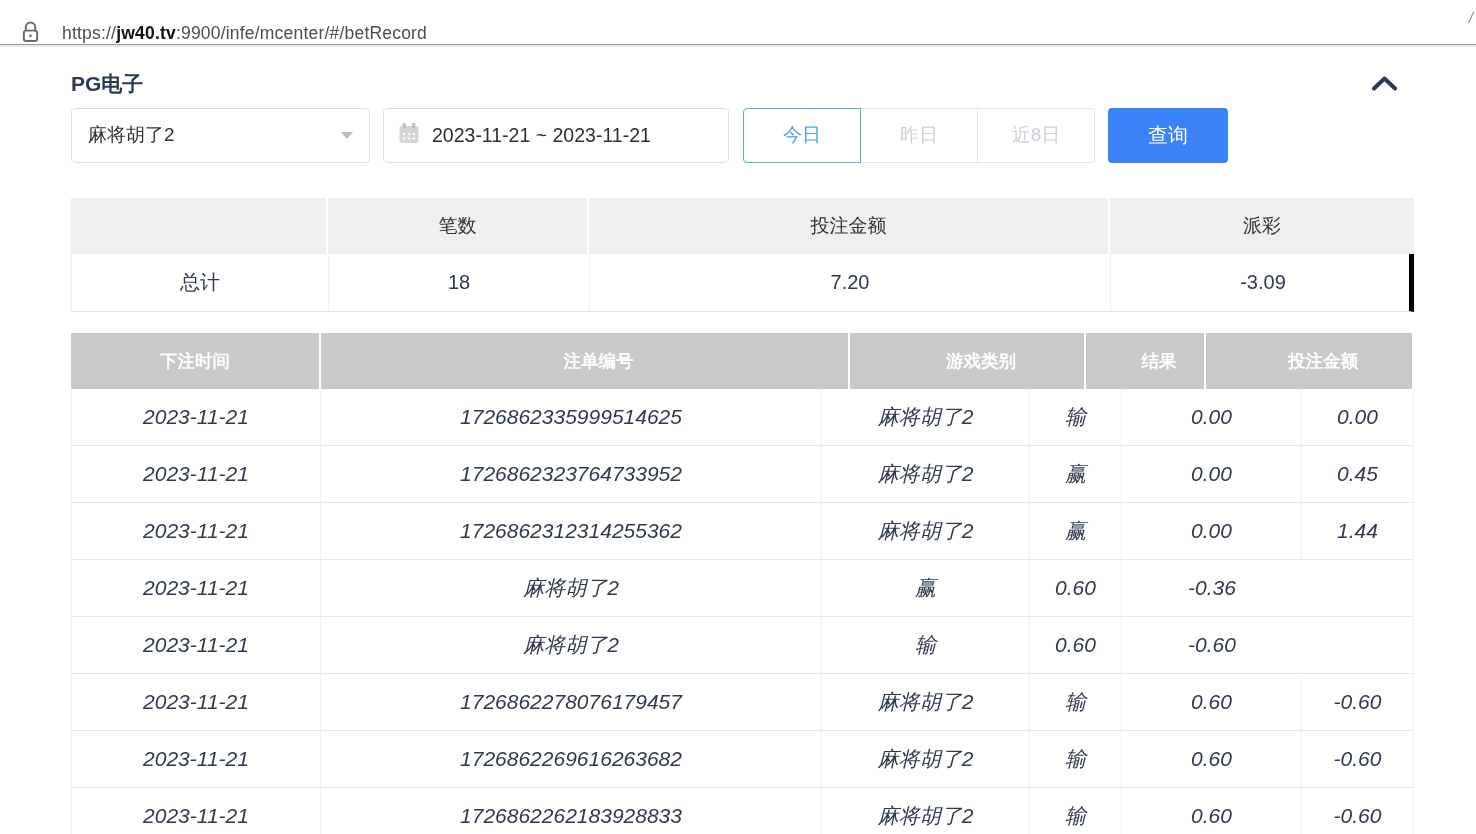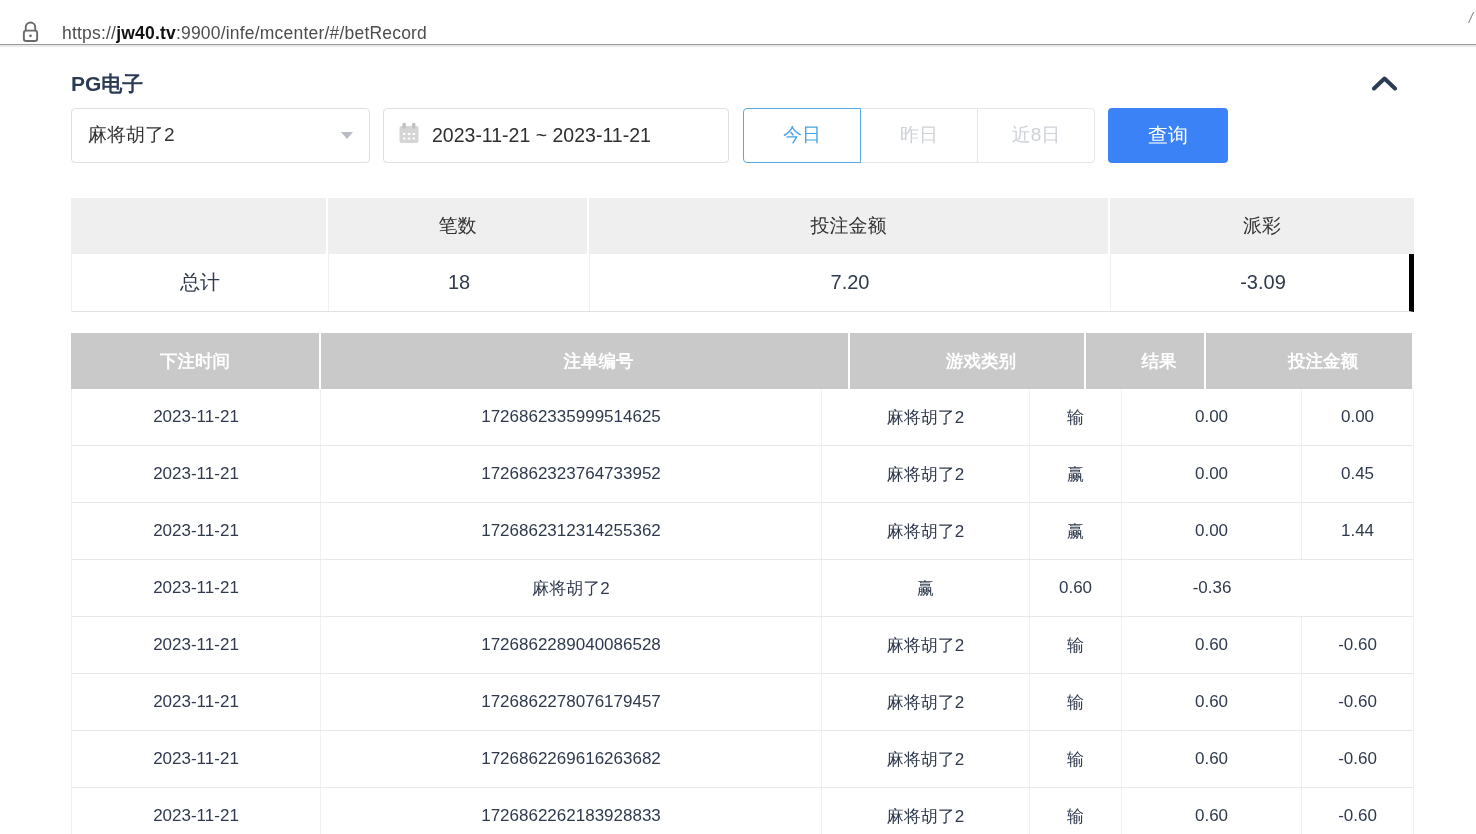--- a/index.html
+++ b/index.html
@@ -61,21 +61,21 @@
   .bet-table { margin-top:21px; }
   .bet-head { display:grid; grid-template-columns:250px 501px 208px 92px 180px 112px;
               height:56px; background:#c9c9c9;gap:28px; }
   .bet-head .cell { display:flex; align-items:center; justify-content:center;
                     font-size:17.5px; font-weight:bold; color:#fff; border-right:2px solid #fff; }
   .bet-head .cell:last-child { border-right:none; }
   .bet-body { border-left:1px solid #f1f1f1; border-right:1px solid #f1f1f1; }
   .bet-row { display:grid; grid-template-columns:249px 501px 208px 92px 180px 111px;
              height:57px; border-bottom:1px solid #e8e8e8; }
   .bet-row .cell { display:flex; align-items:center; justify-content:center;
-                   font-size:17px; color:#2f3a4e; }
+                   font-size:21px; color:#2f3a4e;font-style:italic; }
   .bet-row .cell { border-right:1px solid #f1f1f1; }
   .bet-row .cell:last-child { border-right:none; }
 
   .neg { color:#f3606e; }
 </style>
 </head>
 <body>
 
 <div class="browser-bar">
   <span class="lock-wrap">
@@ -188,21 +188,20 @@
   </div>
           <div class="bet-row">
     <div class="cell">2023-11-21</div>
     <div class="cell">麻将胡了2</div>
     <div class="cell">赢</div>
     <div class="cell">0.60</div>
     <div class="cell neg">-0.36</div>
   </div>
           <div class="bet-row">
     <div class="cell">2023-11-21</div>
-    <div class="cell">1726862289040086528</div>
     <div class="cell">麻将胡了2</div>
     <div class="cell">输</div>
     <div class="cell">0.60</div>
     <div class="cell neg">-0.60</div>
   </div>
           <div class="bet-row">
     <div class="cell">2023-11-21</div>
     <div class="cell">1726862278076179457</div>
     <div class="cell">麻将胡了2</div>
     <div class="cell">输</div>

